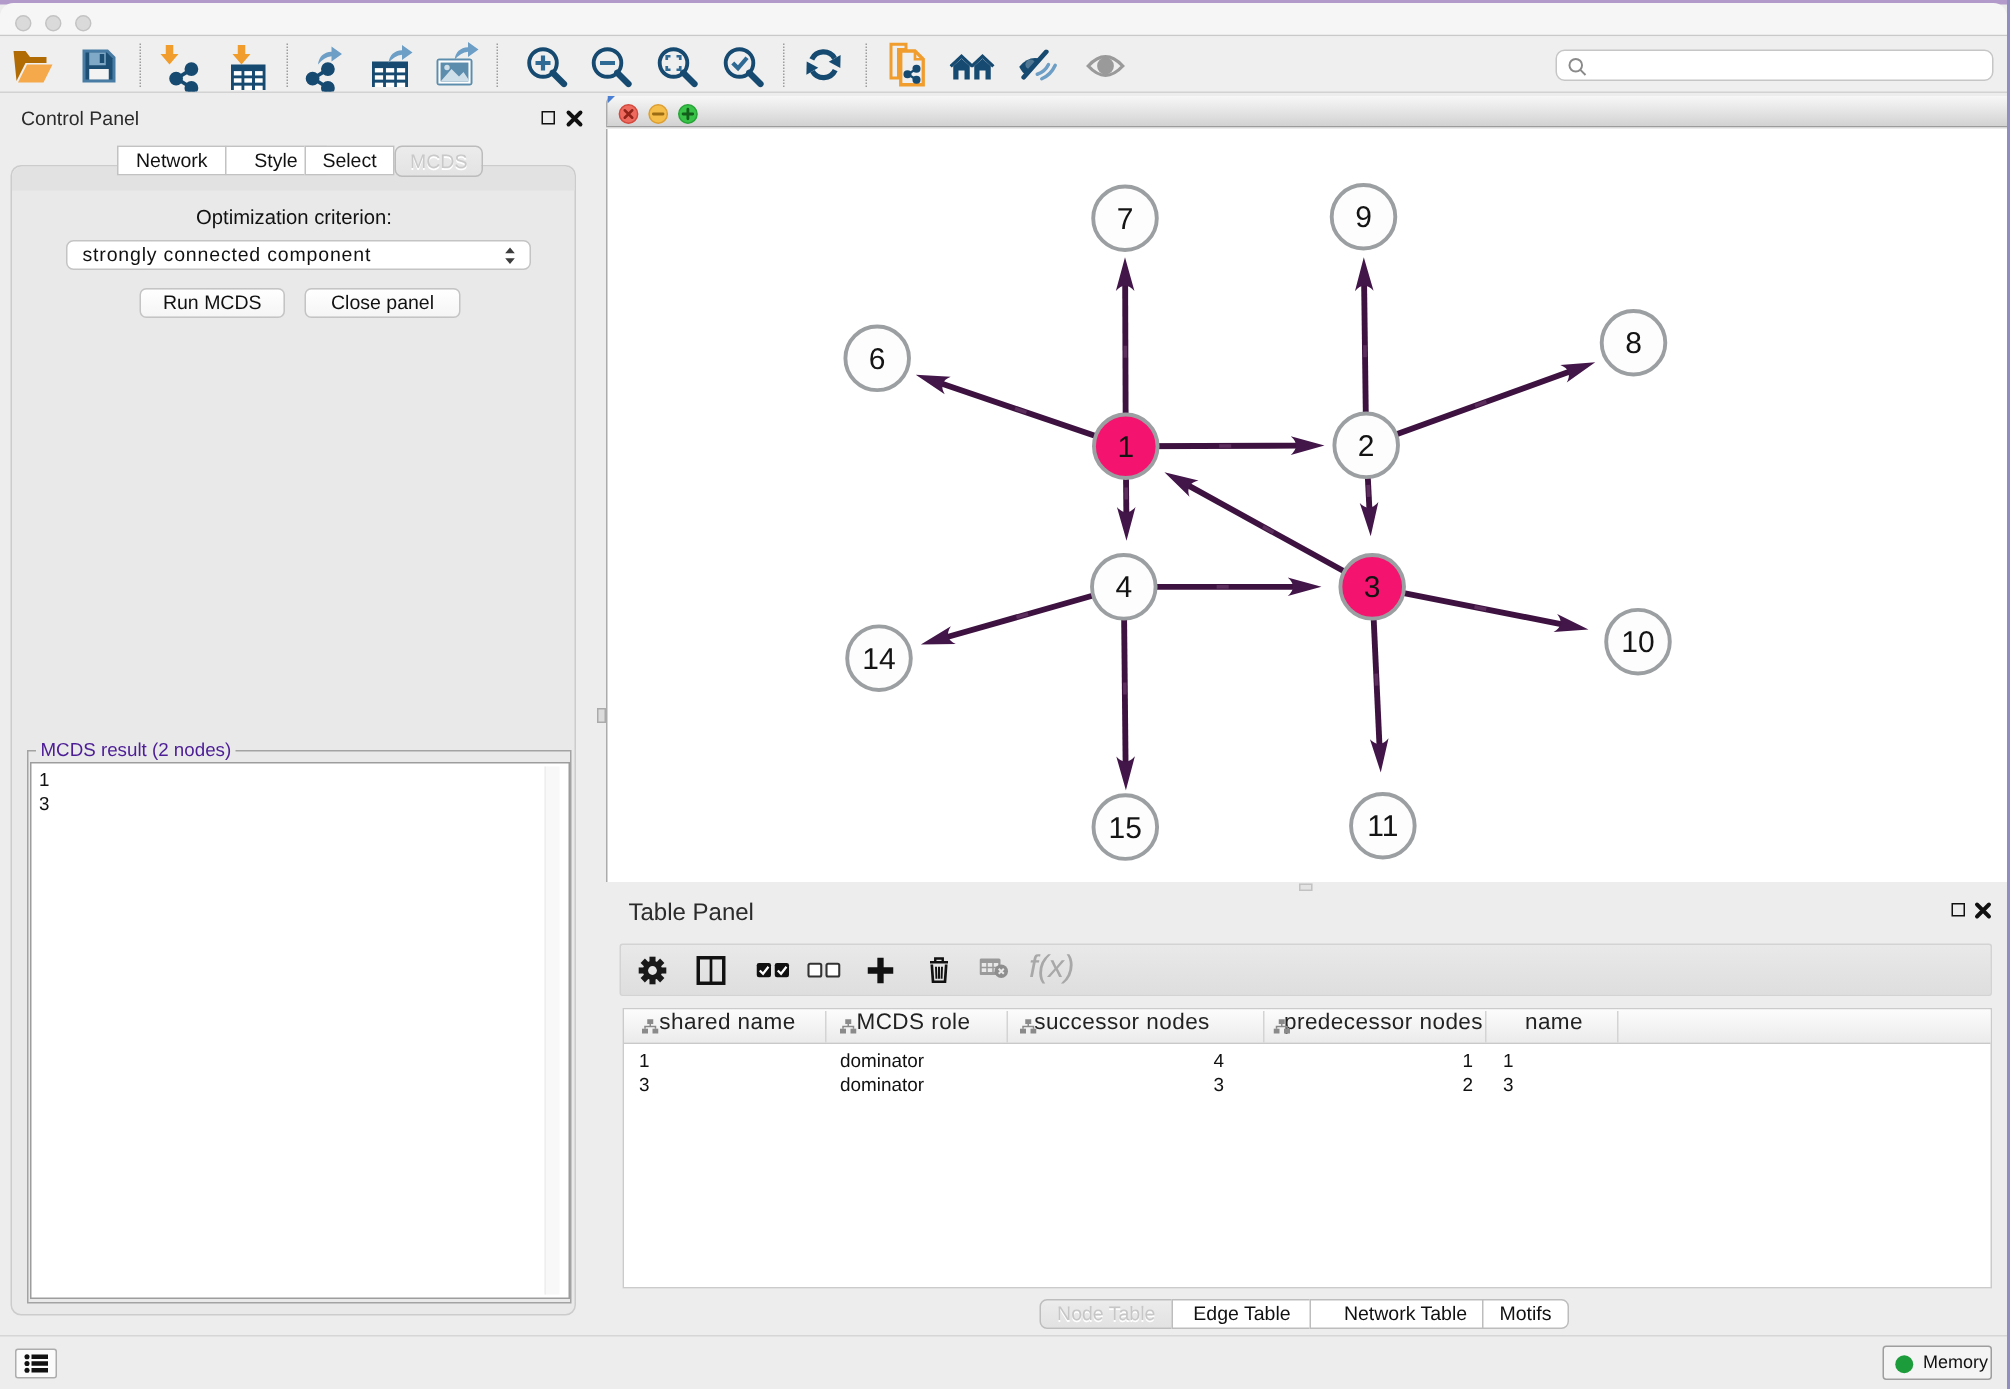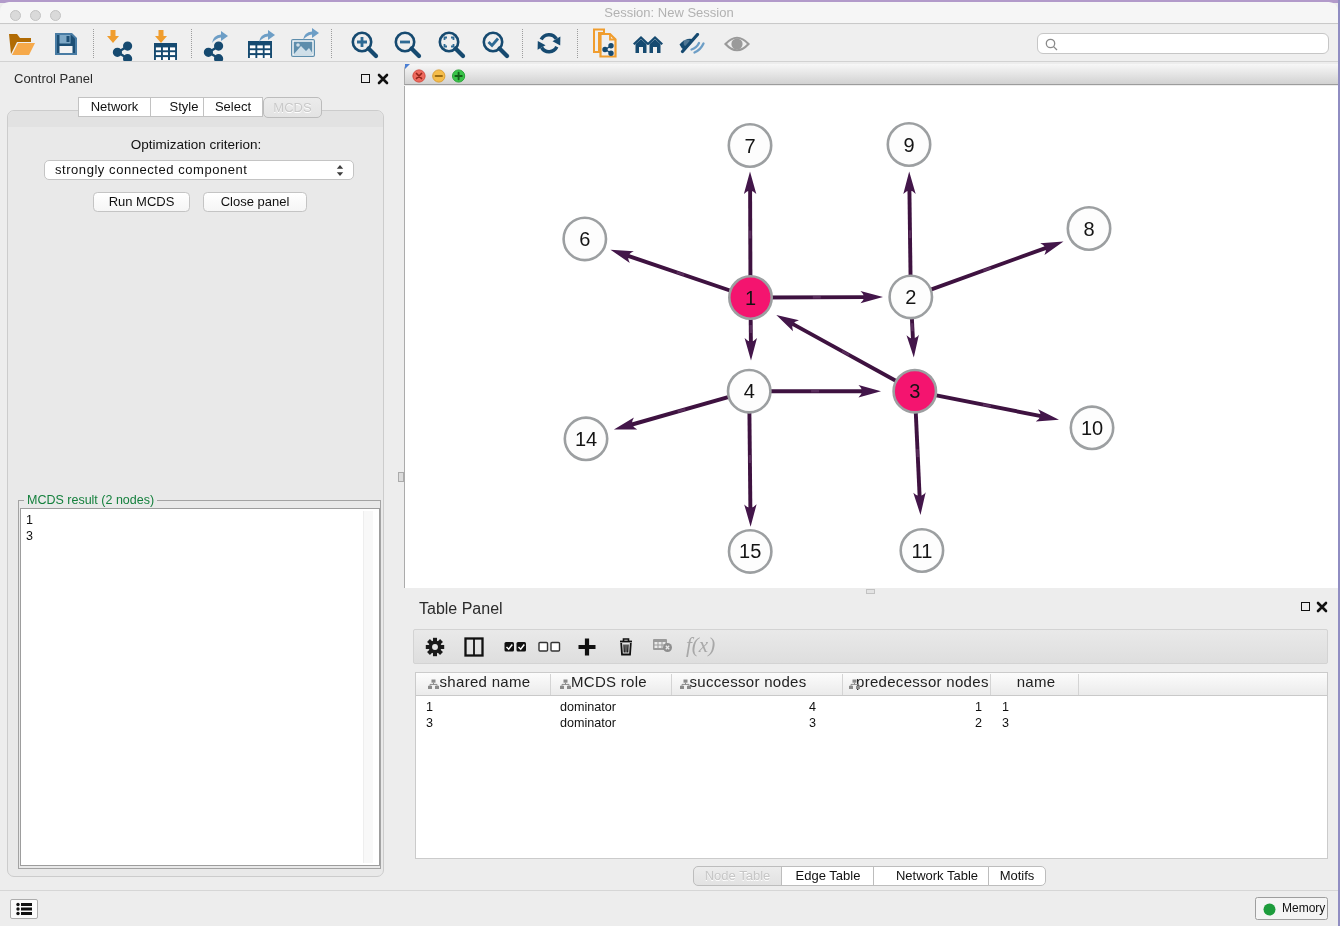--- a/index.html
+++ b/index.html
@@ -16,21 +16,21 @@
 
 .cpheader{left:14px;top:71px;font-size:13px;color:#2b2b2b}
 .cpbox{left:7px;top:110px;width:377px;height:767px;background:#e9e9e9;border:1px solid #cccccc;border-radius:7px}
 .cpbox .topstrip{position:absolute;left:0;top:0;width:100%;height:16px;background:#e2e2e2;border-radius:7px 7px 0 0}
 .tab{position:absolute;top:97px;height:20px;background:#fff;border:1px solid #c2c2c2;font-size:13px;color:#111;text-align:center;line-height:18px}
 .tabsel{position:absolute;top:97px;height:21px;border:1px solid #bcbcbc;border-radius:5px;background:linear-gradient(#ececec,#e3e3e3);font-size:13px;color:#c9c9c9;text-shadow:0 1px 0 #fff;text-align:center;line-height:19px}
 .optlabel{left:8px;top:137px;width:376px;text-align:center;font-size:13.5px;color:#111}
 .select{left:44px;top:160px;width:310px;height:20px;background:#fff;border:1px solid #c4c4c4;border-radius:5px;font-size:13px;letter-spacing:0.55px;color:#111;line-height:18px;padding-left:10px}
 .btn{position:absolute;top:192px;height:20px;background:linear-gradient(#ffffff,#f5f5f5);border:1px solid #c4c4c4;border-radius:4.5px;font-size:13px;color:#111;text-align:center;line-height:18px}
 .fieldset{left:18px;top:500px;width:363px;height:369px;border:1px solid #a3a3a3}
-.fieldlabel{left:24px;top:493px;background:#e9e9e9;padding:0 3px;font-size:12.5px;color:#15803d}
+.fieldlabel{left:24px;top:493px;background:#e9e9e9;padding:0 3px;font-size:12.5px;color:#4c1d95}
 .resultarea{left:20px;top:508px;width:360px;height:358px;background:#fff;border:1px solid #9d9d9d;font-size:12.5px;color:#111;line-height:16px;padding:3px 0 0 5px}
 .scrolltrack{position:absolute;right:6px;top:2px;width:10px;height:352px;background:#f8f8f8;border-left:1px solid #eeeeee}
 .splitter{left:398px;top:472px;width:6px;height:10px;background:#dcdcdc;border:1px solid #ababab}
 
 .frame{left:404px;top:64px;width:934px;height:524px}
 .frametitle{position:absolute;left:0;top:0;width:100%;height:21px;background:linear-gradient(#f7f7f7,#e7e7e7 45%,#d2d2d2);border-bottom:1px solid #9c9c9c;border-left:1px solid #ababab;border-radius:5px 0 0 0}
 .framecanvas{position:absolute;left:0;top:22px;width:100%;height:502px;background:#fff;border-left:1px solid #ababab}
 .frametext{position:absolute;top:3px;width:100%;text-align:center;font-size:13px;color:#111}
 
 .tpheader{left:419px;top:600px;font-size:16px;color:#2b2b2b}
@@ -48,21 +48,20 @@
 .listbtn{left:10px;top:899px;width:28px;height:20px;background:#fbfbfb;border:1px solid #adadad;border-radius:2px}
 .membtn{left:1255px;top:897px;width:73px;height:23px;background:#f4f4f4;border:1px solid #9e9e9e;border-radius:2.5px;font-size:12px;color:#111;line-height:21px;text-align:left;padding-left:26px}
 .icon{position:absolute}
 </style></head>
 <body>
 <div class="abs purpletop"></div>
 <div class="abs titlebar">
   <div class="tl" style="left:9.5px"></div>
   <div class="tl" style="left:29.5px"></div>
   <div class="tl" style="left:49.5px"></div>
-  <div class="wintitle">Session: New Session</div>
 </div>
 <div class="abs toolbar" id="toolbar">
 <svg class="icon" style="left:7px;top:4px" width="30" height="30" viewBox="0 0 30 30">
       <path d="M2 5 L10 5 L13 9 L24 9 L24 13 L10 13 L4 25 Z" fill="#b16b04"></path>
 <path d="M5 26 L22 26 L28 14 L11 14 Z" fill="#f6a94a"></path>
     </svg>
 <svg class="icon" style="left:53px;top:6px" width="26" height="26" viewBox="0 0 26 26">
       <path d="M2 2 L19 2 L24 7 L24 24 L2 24 Z" fill="#497ca4"></path>
 <path d="M4 4 L18.2 4 L22 7.8 L22 22 L4 22 Z" fill="#1d4f75"></path>
 <rect x="6.5" y="4" width="11" height="8.5" fill="#7fa9c7"></rect>
@@ -364,21 +363,21 @@
       <rect x="1.5" y="6" width="3" height="2.5"></rect>
       <rect x="5.5" y="6" width="3" height="2.5"></rect>
       <rect x="9.5" y="6" width="3" height="2.5"></rect>
       <rect x="1.5" y="9.5" width="3" height="2.5"></rect>
       <rect x="5.5" y="9.5" width="3" height="2.5"></rect>
       <rect x="9.5" y="9.5" width="3" height="2.5"></rect>
     </g>
 <circle cx="14.5" cy="11.5" r="4.5" fill="#8e8e8e"></circle>
     <path d="M12.8 9.8 L16.2 13.2 M16.2 9.8 L12.8 13.2" stroke="#e9e9e9" stroke-width="1.3"></path>
   </svg>
-<div class="abs" style="left:686px;top:633px;font-family:Liberation Serif, serif;font-style:italic;font-size:21px;color:#a8a8a8">f(x)</div>
+<div class="abs" style="left:686px;top:633px;font-family:Liberation Sans, sans-serif;font-style:italic;font-size:21px;color:#a8a8a8">f(x)</div>
 <div class="abs tablebox">
   <div class="thead">
     <div class="thdiv" style="left:134px"></div>
     <div class="thdiv" style="left:255px"></div>
     <div class="thdiv" style="left:426px"></div>
     <div class="thdiv" style="left:574px"></div>
     <div class="thdiv" style="left:662px"></div>
     <div class="thtext" style="left:9px;width:120px">shared name</div>
     <div class="thtext" style="left:133px;width:120px">MCDS role</div>
     <div class="thtext" style="left:272px;width:120px">successor nodes</div>

